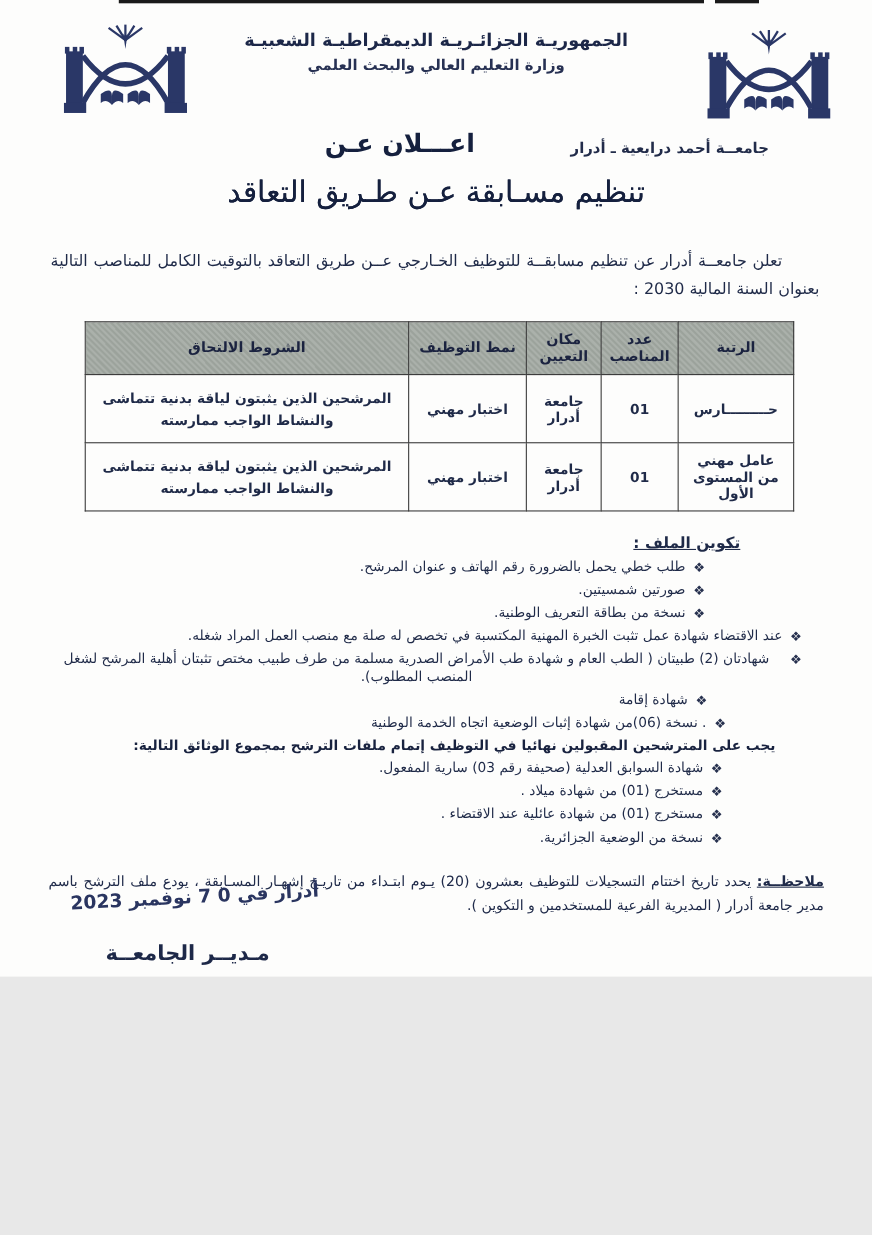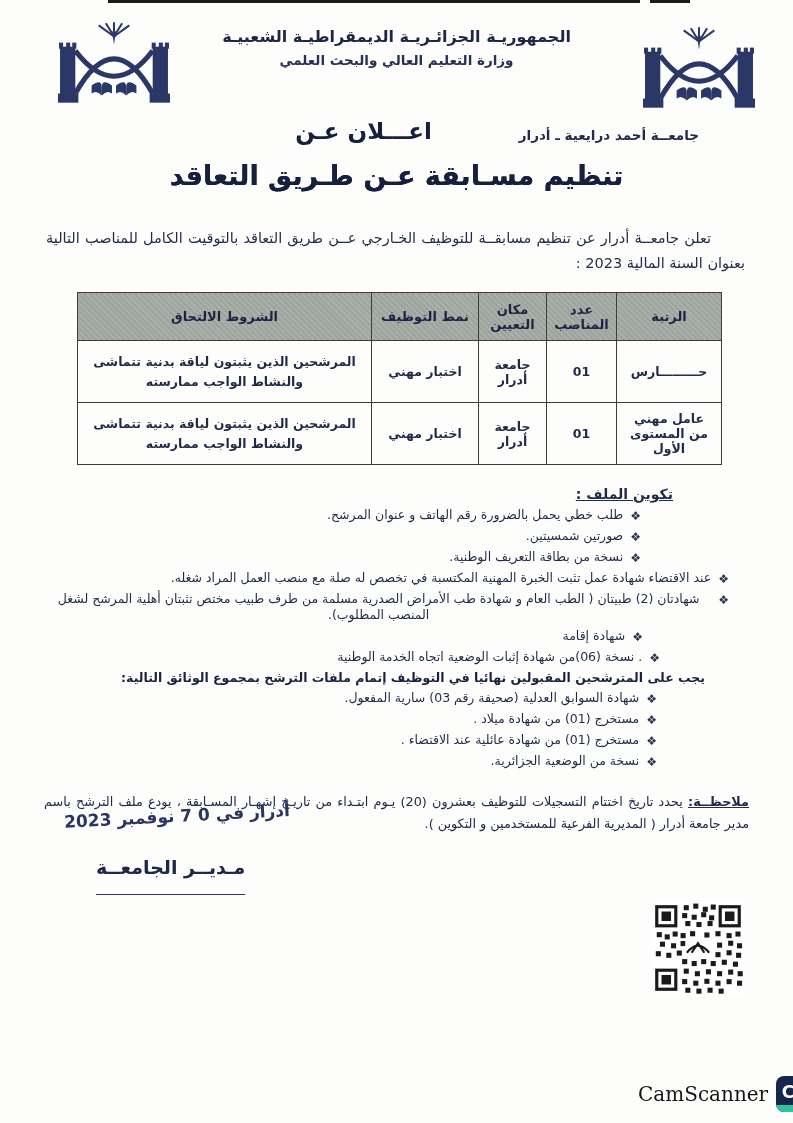--- a/index.html
+++ b/index.html
@@ -1,19 +1,19 @@
 <!DOCTYPE html>
 <html lang="ar" dir="rtl"><head>
 <meta charset="utf-8">
 <style>
   * { margin:0; padding:0; box-sizing:border-box; }
   html,body { background:#e8e8e8; }
   .page {
     position:relative;
-    width:793px; height:1123px;
+    width:793px; height:888px;
     margin:0 auto;
     background:#fdfdfc;
     overflow:hidden;
     direction:rtl;
     font-family:"DejaVu Sans", sans-serif;
     color:#232c44;
   }
   
   .scan-line  { position:absolute; top:0; height:3px; background:#1a1a1a; }
   .scan-line.a { left:108px; width:532px; }
@@ -24,21 +24,21 @@
   .emblem.left  { left:58px;  top:22px; }
   .emblem.right { left:643px; top:27px; }
   .head-center { position:absolute; top:27px; left:0; right:0; text-align:center; }
   .republic { font-size:16px; font-weight:bold; color:#1c2748; letter-spacing:.5px; }
   .ministry { font-size:13.5px; font-weight:bold; color:#273153; margin-top:6px; }
   .uni-line { position:absolute; top:127px; right:94px; font-size:13.5px; font-weight:bold; color:#222c4a; }
 
   .title1 { position:absolute; top:118px; left:0; right:66px; text-align:center;
             font-size:23px; font-weight:bold; color:#15203e; letter-spacing:1px; }
   .title2 { position:absolute; top:160px; left:0; right:0; text-align:center;
-            font-size:27px; font-weight:bold; color:#15203e; letter-spacing:1px;
+            font-size:27px; font-weight:normal; color:#15203e; letter-spacing:1px;
             text-shadow:0 0 .6px #15203e; }
 
   .intro { position:absolute; top:226px; right:48px; left:46px;
            font-size:14.5px; line-height:1.7; text-align:justify; color:#1f2a48;
            text-indent:34px; font-weight:500; }
 
   
   table.jobs { position:absolute; top:292px; right:71px; width:644px;
                border-collapse:collapse; table-layout:fixed; }
   table.jobs th, table.jobs td { border:1.4px solid #3c3c3c; vertical-align:middle; text-align:center; }
@@ -169,21 +169,21 @@
   <div class="head-center">
     <div class="republic">الجمهوريـة الجزائـريـة الديمقراطيـة الشعبيـة</div>
     <div class="ministry">وزارة التعليم العالي والبحث العلمي</div>
   </div>
 
   <div class="uni-line">جامعــة أحمد درايعية ـ أدرار</div>
 
   <div class="title1">اعـــلان عـن</div>
   <div class="title2">تنظيم مسـابقة عـن طـريق التعاقد</div>
 
-  <p class="intro">تعلن جامعــة أدرار عن تنظيم مسابقــة للتوظيف الخـارجي عــن طريق التعاقد بالتوقيت الكامل للمناصب التالية بعنوان السنة المالية 2023 :</p>
+  <p class="intro">تعلن جامعــة أدرار عن تنظيم مسابقــة للتوظيف الخـارجي عــن طريق التعاقد بالتوقيت الكامل للمناصب التالية بعنوان السنة المالية 2030 :</p>
 
   <table class="jobs">
     <colgroup>
       <col class="col-rank">
         <col class="col-num">
         <col class="col-place">
         <col class="col-mode">
         <col class="col-cond">
     </colgroup>
     <tbody>

